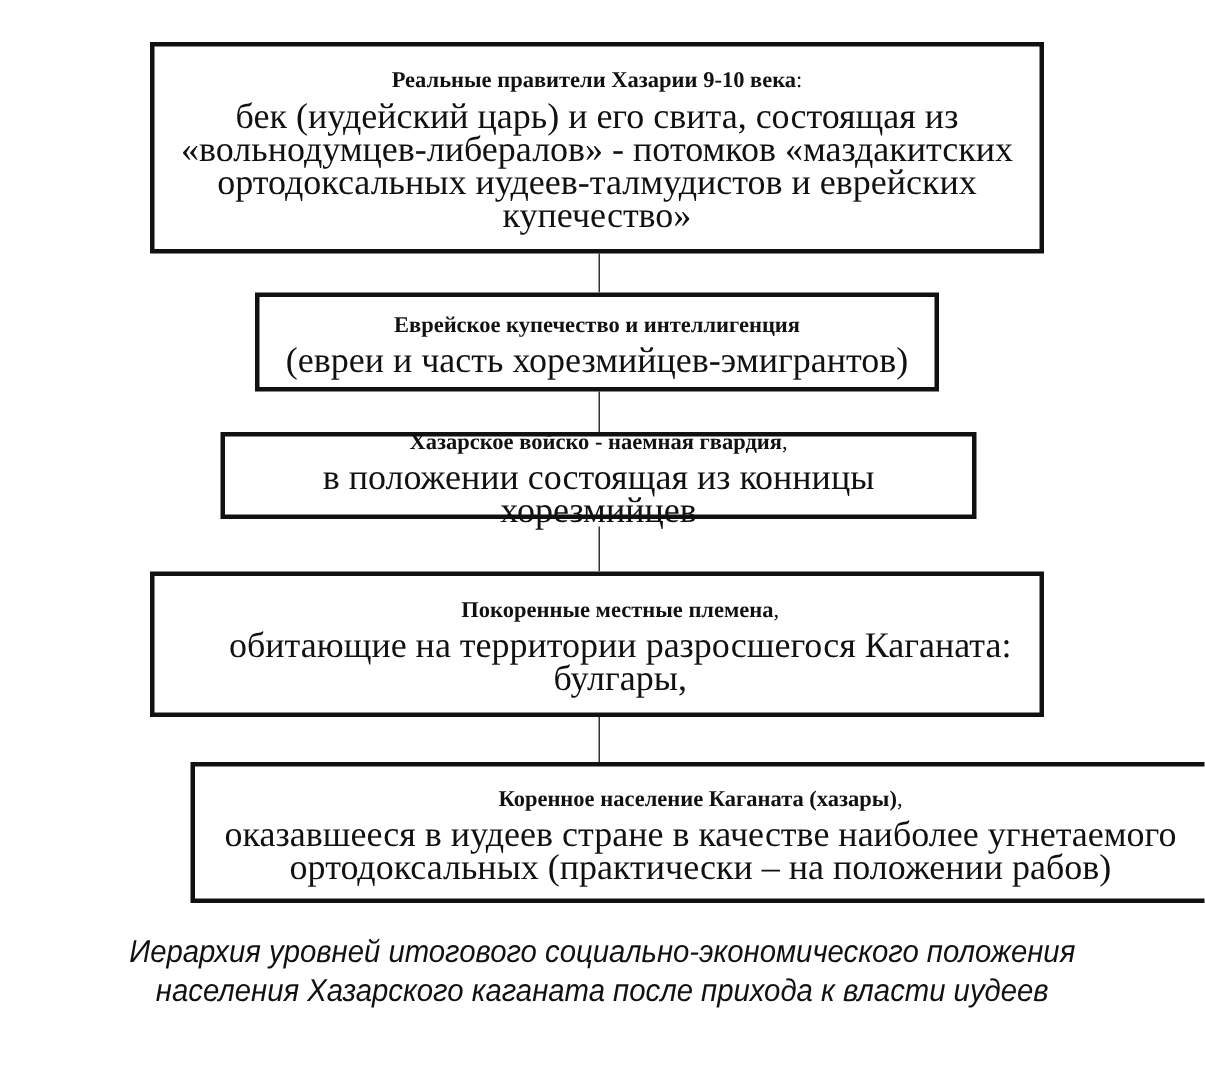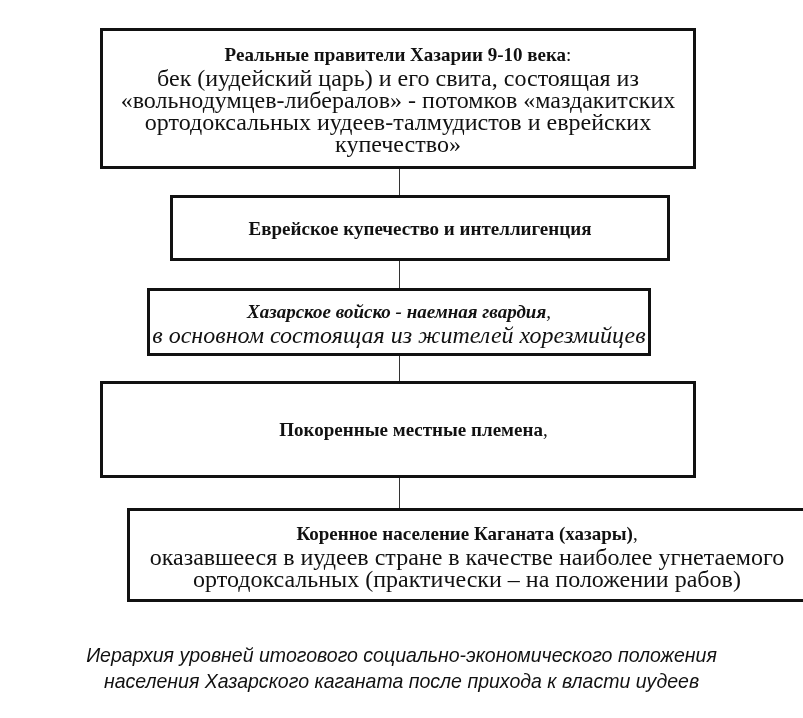--- a/index.html
+++ b/index.html
@@ -10,26 +10,26 @@
       border: 3px solid #111111;
       background: #ffffff;
       font-family: "Liberation Serif", serif;
       color: #111111;
       text-align: center;
       display: flex;
       flex-direction: column;
       justify-content: center;
       align-items: center;
     }
-    .title { font-weight: bold; font-size: 19px; line-height: 25px; }
+    .title { font-weight: bold; font-size: 15px; line-height: 25px; }
     .title .punct { font-weight: normal; }
     .body { font-size: 24px; line-height: 22px; }
     .connector { position: absolute; width: 1px; background: #333333; left: 399px; }
     .caption {
-      position: absolute; left: 0; width: 803px; top: 642px;
+      position: absolute; left: 0; width: 803px; top: 622px;
       font-family: "Liberation Sans", sans-serif; font-style: italic;
       font-size: 21px; line-height: 26px; text-align: center; color: #111111;
     }
     .caption div { transform: scaleX(0.93); }
   </style>
 </head>
 <body>
 
 <div class="connector" style="top:168px;height:27px;"></div>
 <div class="connector" style="top:260px;height:28px;"></div>
@@ -37,31 +37,33 @@
 <div class="connector" style="top:477px;height:31px;"></div>
 
 <div class="box" style="left:100px;top:28px;width:596px;height:141px;">
   <div class="title"><span>Реальные правители Хазарии 9-10 века</span><span class="punct">:</span></div>
   <div class="body">бек (иудейский царь) и его свита, состоящая из</div>
   <div class="body">«вольнодумцев-либералов» - потомков «маздакитских</div>
   <div class="body">ортодоксальных иудеев-талмудистов и еврейских</div>
   <div class="body">купечество»</div>
 </div>
 
-<div class="box" style="left:170px;top:195px;width:500px;height:66px;">
+<div class="box" style="left:170px;top:195px;width:456px;height:66px;">
   <div class="title"><span>Еврейское купечество и интеллигенция</span><span class="punct"></span></div>
+  <div class="body">(евреи и часть хорезмийцев-эмигрантов)</div>
 </div>
 
-<div class="box" style="left:147px;top:288px;width:504px;height:68px;font-style:italic;">
+<div class="box" style="left:147px;top:288px;width:504px;height:58px;">
   <div class="title"><span>Хазарское войско - наемная гвардия</span><span class="punct">,</span></div>
-  <div class="body">в основном состоящая из жителей хорезмийцев</div>
+  <div class="body">в положении состоящая из конницы хорезмийцев</div>
 </div>
 
 <div class="box" style="left:100px;top:381px;width:596px;height:97px;padding-left:31px;">
   <div class="title"><span>Покоренные местные племена</span><span class="punct">,</span></div>
+  <div class="body">обитающие на территории разросшегося Каганата: булгары,</div>
 </div>
 
 <div class="box" style="left:79px;top:508px;width:680px;height:94px;margin-left:48px;">
   <div class="title"><span>Коренное население Каганата (хазары)</span><span class="punct">,</span></div>
   <div class="body">оказавшееся в иудеев стране в качестве наиболее угнетаемого</div>
   <div class="body">ортодоксальных (практически – на положении рабов)</div>
 </div>
 
 <div class="caption">
   <div>Иерархия уровней итогового социально-экономического положения</div>

